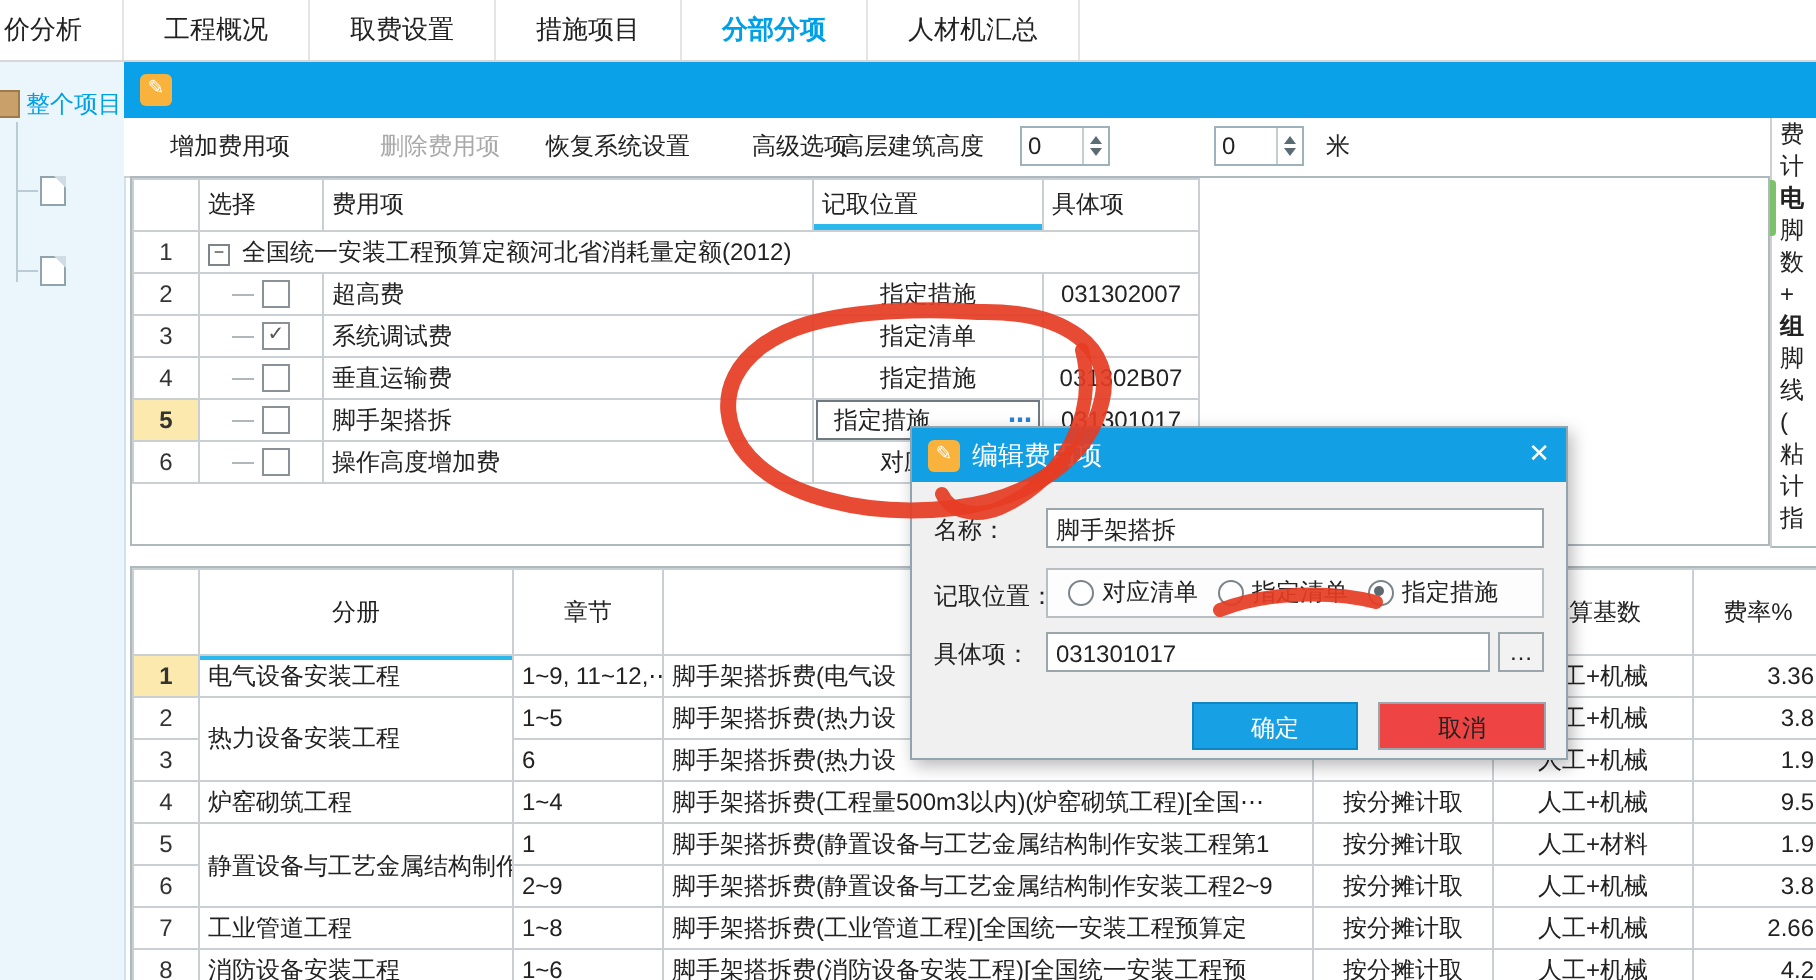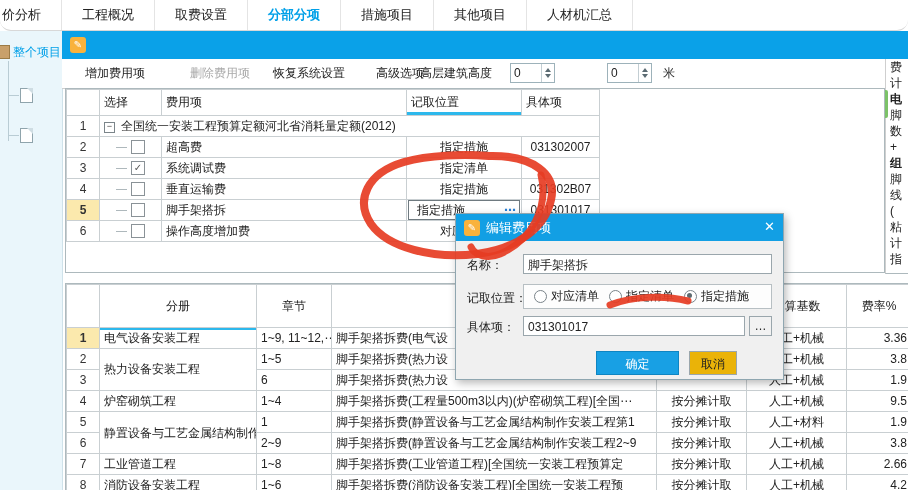--- a/index.html
+++ b/index.html
@@ -2,21 +2,21 @@
 <html><head>
 <meta charset="utf-8">
 <style>
   html,body{margin:0;padding:0;}
   body{width:908px;height:490px;overflow:hidden;background:#fff;
        font-family:"Liberation Sans","DejaVu Sans",sans-serif;font-size:12px;color:#222;}
   #app{position:relative;width:908px;height:490px;overflow:hidden;}
 
   
   .tabbar{position:absolute;left:0;top:0;width:908px;height:30px;background:#fff;
-          border-bottom:1px solid #d8d8d8;display:flex;align-items:center;border-radius:11px;}
+          border-bottom:1px solid #d8d8d8;display:flex;align-items:center;}
   .tab{padding:0 20px;height:30px;line-height:30px;color:#222;font-size:13px;cursor:default;
        border-right:1px solid #e4e4e4;white-space:nowrap;}
   .tab.first{padding-left:2px;border-left:none;}
   .tab.active{color:#00a0e8;font-weight:bold;}
 
   
   .sidebar{position:absolute;left:0;top:31px;width:62px;height:459px;background:#eaf6fb;
            border-right:1px solid #cfe2ea;}
   .side-root{position:absolute;left:0;top:12px;height:18px;display:flex;align-items:center;white-space:nowrap;}
   .book-icon{width:12px;height:12px;background:#c9a06a;border:1px solid #9c7b46;margin-left:-4px;margin-right:3px;}
@@ -96,37 +96,36 @@
              line-height:20px;padding-left:4px;box-sizing:border-box;}
   .radio-box{position:absolute;left:67px;top:70px;width:249px;height:25px;border:1px solid #b7bfc3;background:#fdfdfd;
              display:flex;align-items:center;box-sizing:border-box;}
   .radio{display:flex;align-items:center;margin-left:10px;white-space:nowrap;}
   .rb{width:11px;height:11px;border:1px solid #7a848a;border-radius:50%;background:#fff;margin-right:4px;position:relative;}
   .rb.sel::after{content:"";position:absolute;left:2px;top:2px;width:5px;height:5px;border-radius:50%;background:#5d6a70;}
   .browse{position:absolute;left:293px;top:102px;width:23px;height:20px;border:1px solid #9aa6ac;background:#f2f2f2;
           text-align:center;line-height:18px;box-sizing:border-box;}
   .btn{position:absolute;top:137px;height:24px;text-align:center;line-height:24px;box-sizing:border-box;cursor:default;}
   .btn.ok{left:140px;width:83px;background:#18a0e4;color:#fff;border:1px solid #0f85c2;}
-  .btn.cancel{left:233px;width:48px;background:#eab308;color:#222;border:1px solid #9aa6ac;}
+  .btn.cancel{left:233px;width:84px;background:#ef4444;color:#222;border:1px solid #9aa6ac;}
 
   
   .anno{position:absolute;left:0;top:0;z-index:40;pointer-events:none;}
 </style>
 </head>
 <body>
 
 <div id="app">
 
   <div class="tabbar">
     <div class="tab first">价分析</div>
     <div class="tab">工程概况</div>
     <div class="tab">取费设置</div>
+    <div class="tab">措施项目</div>
     <div class="tab active">分部分项</div>
-    <div class="tab">措施项目</div>
-    <div class="tab">其他项目</div>
     <div class="tab">人材机汇总</div>
   </div>
 
   <div class="sidebar">
     <div class="side-root">
       <span class="book-icon"></span>
       <span class="side-root-label">整个项目</span>
     </div>
     <div class="tree-vline"></div>
     <div class="tree-stub" style="top:64px;"></div>

